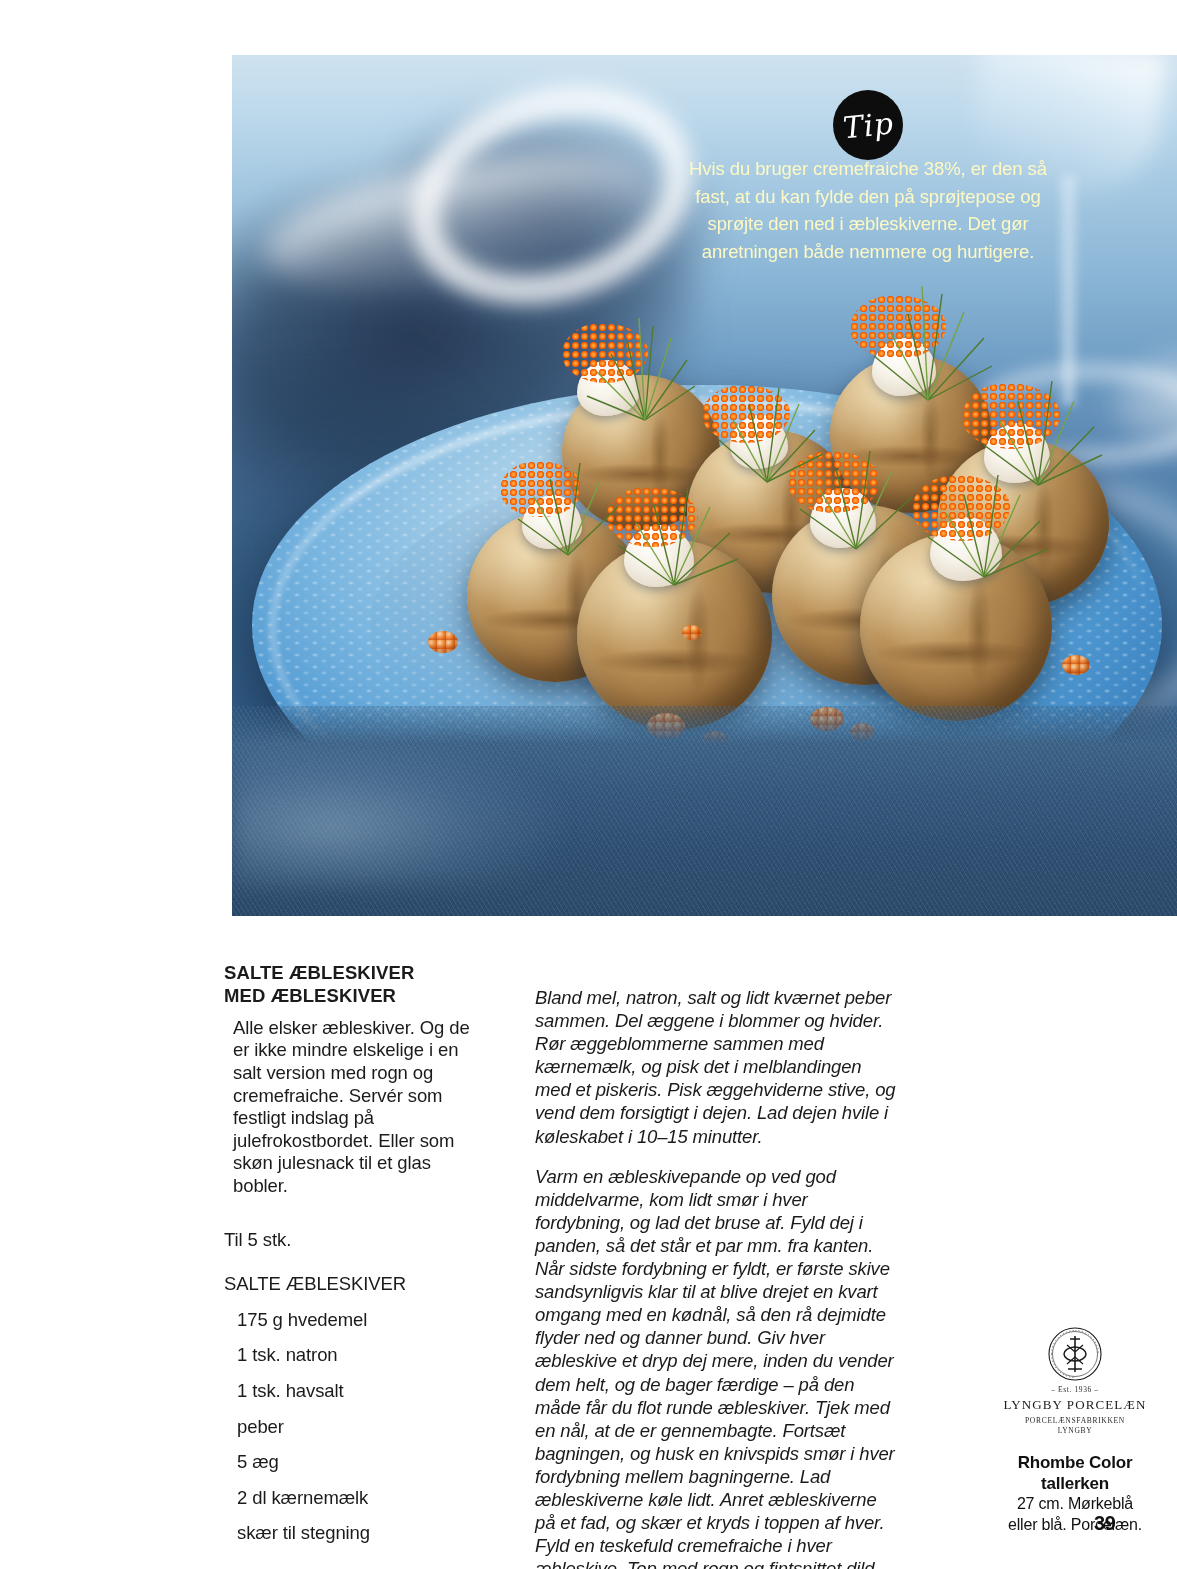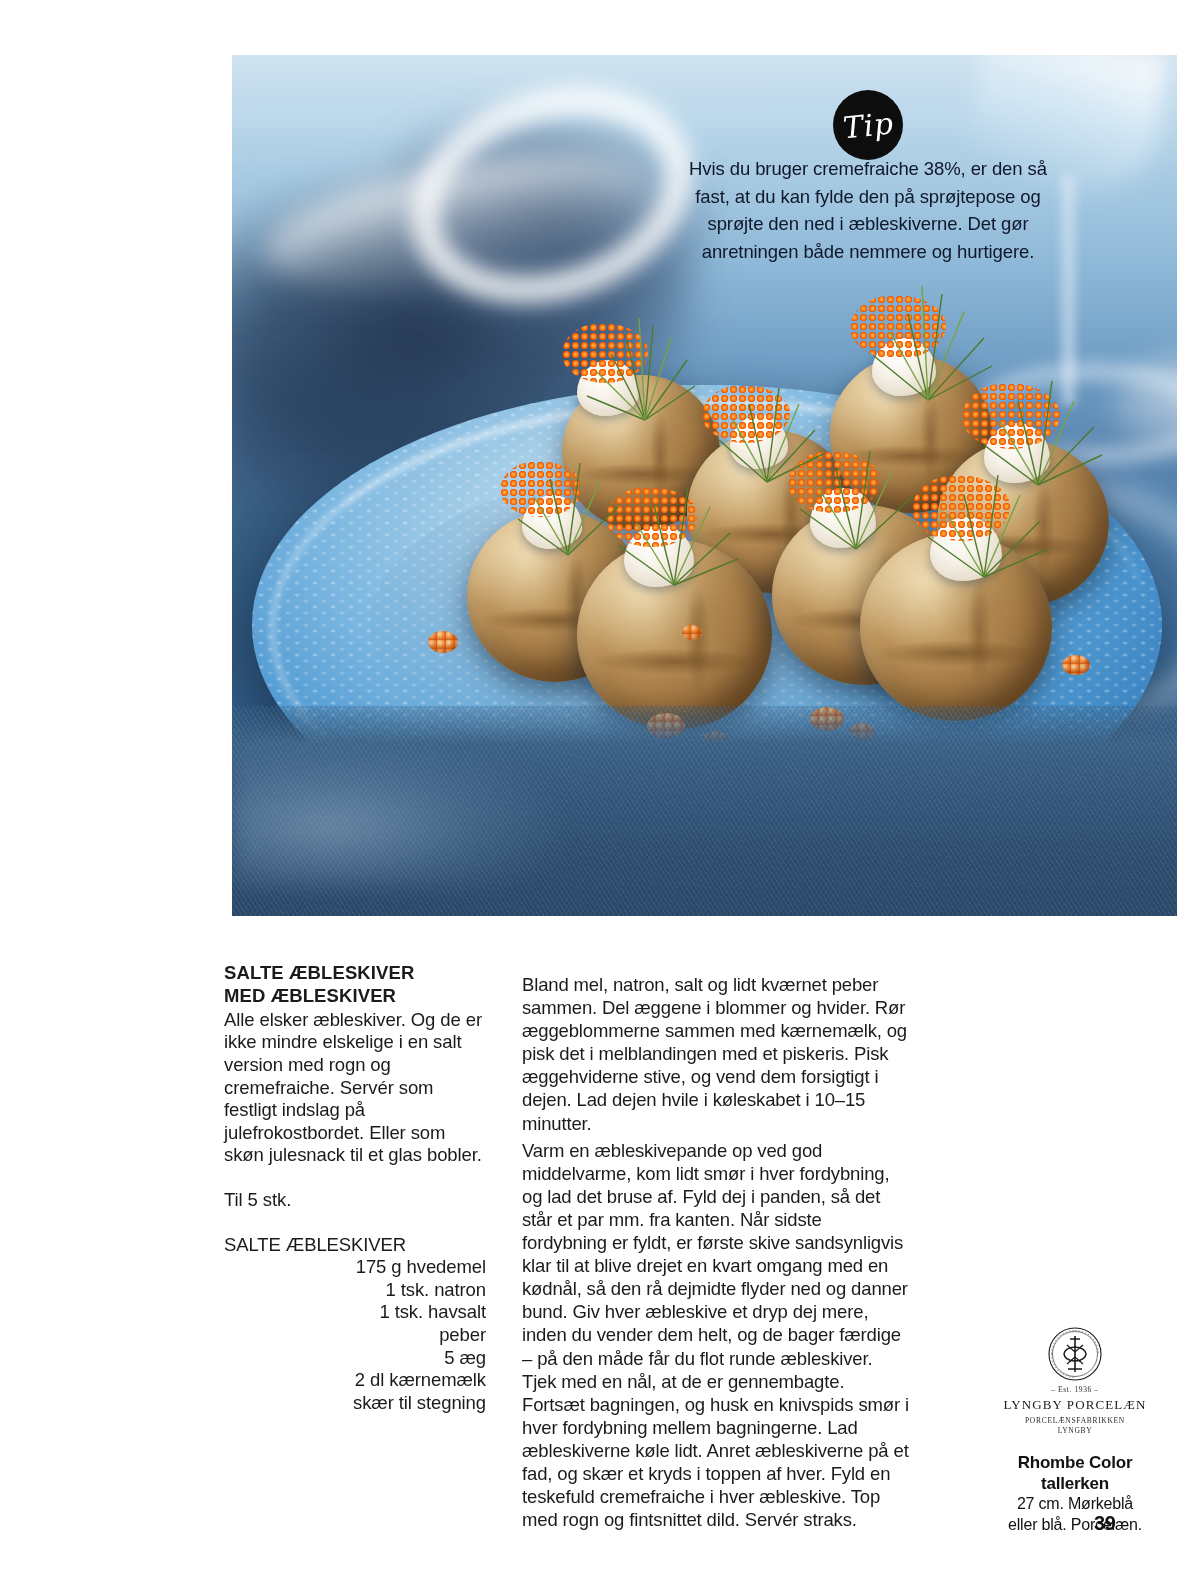--- a/index.html
+++ b/index.html
@@ -267,21 +267,21 @@
     letter-spacing: .5px;
     transform: rotate(-6deg);
   }
   .tip-text {
     position: absolute;
     left: 452px; top: 100px;
     width: 368px;
     text-align: center;
     font-size: 18.5px;
     line-height: 27.5px;
-    color: #0f172a;
+    color: #fef9c3;
     letter-spacing: -.1px;
   }
 
   
   .recipe {
     position: absolute;
     left: 224px; top: 962px;
     width: 700px;
   }
   .col-left {
@@ -302,26 +302,26 @@
     color: #1b1b1b;
     letter-spacing: -.15px;
   }
   .recipe-title {
     font-weight: bold;
     font-size: 18.5px;
     line-height: 22.4px;
     letter-spacing: .1px;
     margin: 0 0 1px 0;
   }
-  .intro { margin: 0; }
+  .intro { margin: 9px; }
   .spacer-sm { height: 22px; }
   .ing-head { margin: 0; }
   .ing-list { margin: 0; padding: 0; list-style: none; }
-  .ing-list li { margin: 0; text-align: right; }
-  .method-p { margin: 4px; }
+  .ing-list li { margin: 13px; }
+  .method-p { margin: 17px; font-style: italic; }
 
   
   .credit {
     position: absolute;
     left: 985px; top: 1325px;
     width: 180px;
     text-align: center;
   }
   .brand-mark {
     width: 58px; height: 58px;

